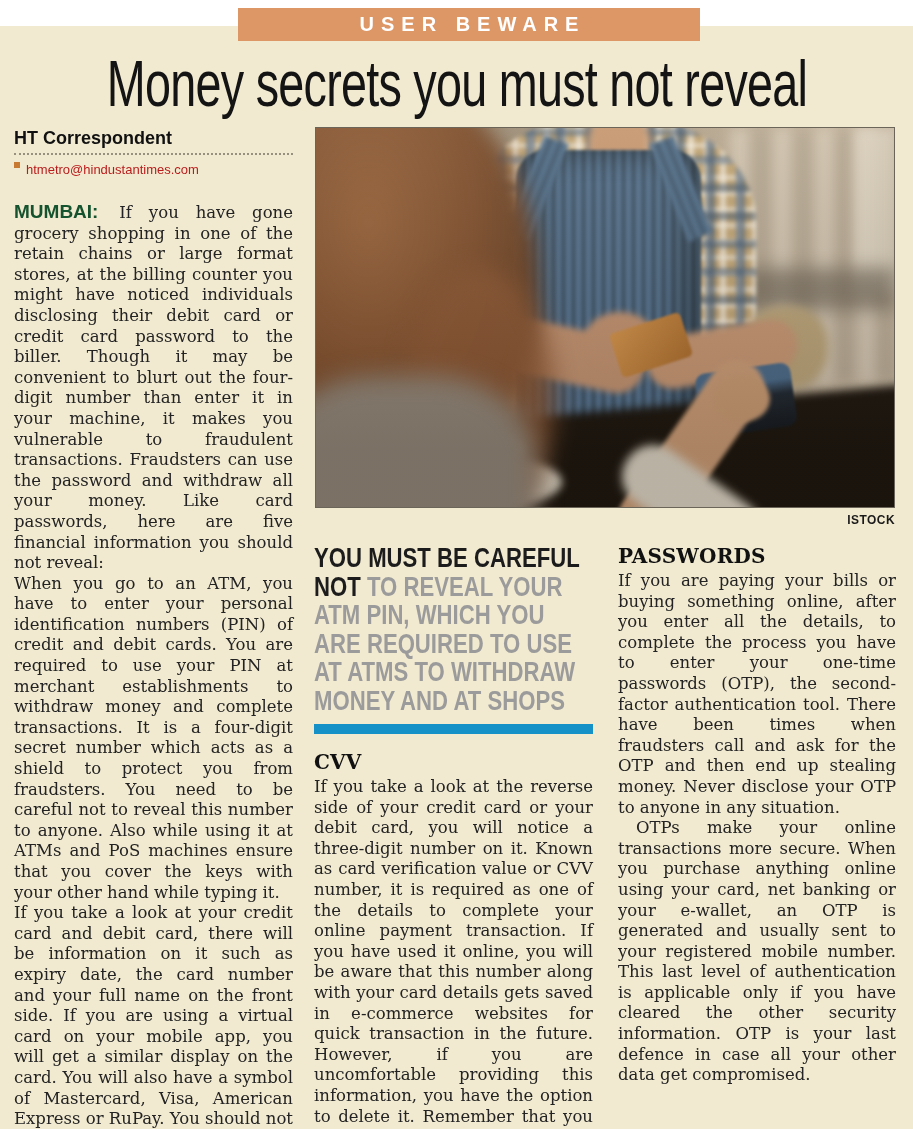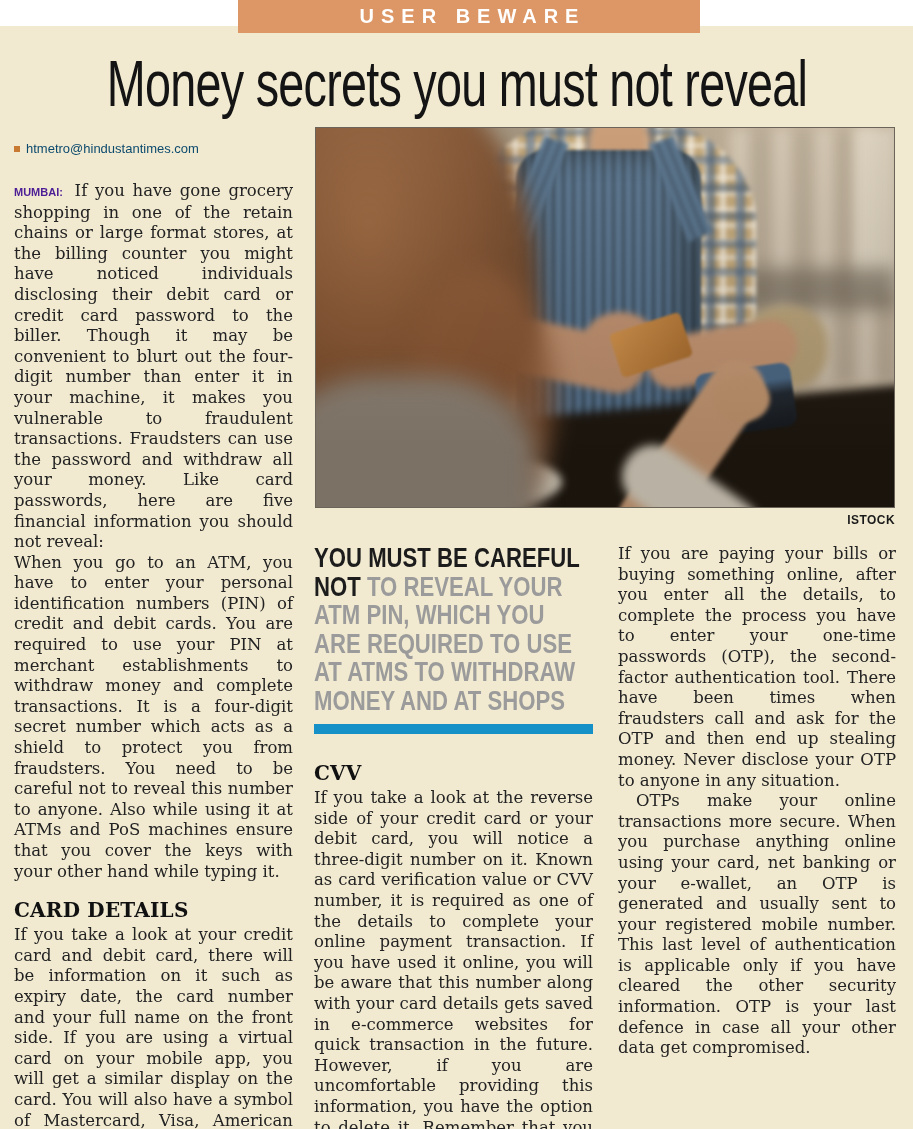--- a/index.html
+++ b/index.html
@@ -1,46 +1,46 @@
 <!DOCTYPE html>
 <html><head>
 <meta charset="utf-8">
 <style>
   html,body{margin:0;padding:0;background:#ffffff;}
   .page{position:relative;width:913px;height:1129px;background:#f1ead0;overflow:hidden;
         font-family:"Liberation Sans",sans-serif;}
   .top-strip{position:absolute;left:0;top:0;width:913px;height:26px;background:#ffffff;}
 
   
-  .kicker{position:absolute;left:238px;top:0;width:462px;height:33px;background:#dd9766;
+  .kicker{position:absolute;left:238px;top:8px;width:462px;height:33px;background:#dd9766;
           display:flex;align-items:center;justify-content:center;z-index:5;}
   .kicker span{color:#fff;font-weight:700;font-size:20px;letter-spacing:7px;padding-left:7px;}
 
   
   .headline{position:absolute;top:47px;left:-93px;width:1100px;text-align:center;
             transform:scaleX(.73);transform-origin:50% 0;
             font-family:"Liberation Sans",sans-serif;font-weight:400;font-size:64px;
             color:#141414;letter-spacing:-1px;white-space:nowrap;}
 
   
   .col{position:absolute;}
   .col-left{left:14px;top:128px;width:279px;}
   .col-mid{left:314px;top:544px;width:279px;}
   .col-right{left:618px;top:544px;width:278px;}
 
   .byline-name{font-weight:700;font-size:18px;color:#111;padding-bottom:4px;
                border-bottom:2px dotted #98907e;}
-  .email-row{margin-top:13px;display:flex;align-items:center;gap:6px;
-             font-size:13px;color:#0c4a6e;}
+  .email-row{margin-top:7px;display:flex;gap:6px;
+             font-size:13px;color:#b91c1c;}
   .bullet-sq{width:6px;height:6px;background:#c87a33;flex:0 0 auto;}
 
   .body-text{font-family:"DejaVu Serif",serif;font-size:16.5px;line-height:20.6px;
              color:#232323;text-align:justify;margin:0;}
   .intro{margin-top:25px;}
-  .dateline{font-family:"Liberation Sans",sans-serif;font-weight:700;font-size:11px;color:#4c1d95;margin-right:4px;}
+  .dateline{font-family:"Liberation Sans",sans-serif;font-weight:700;font-size:19px;color:#14532d;margin-right:4px;}
 
   .section-h{font-family:"DejaVu Serif",serif;font-weight:700;font-size:20px;color:#111;
              letter-spacing:.2px;margin:16px 0 3px 0;}
   .section-h.first{margin-top:0;}
 
   
   .photo{position:absolute;left:315px;top:127px;width:580px;height:381px;overflow:hidden;
          background:#a79a87;border:1px solid #6b6559;box-sizing:border-box;}
   .photo div{position:absolute;}
   .ph-bg{inset:0;background:linear-gradient(100deg,#857a6b,#a2937f 40%,#bfb09b 75%,#cabba6);z-index:1;}
@@ -94,21 +94,21 @@
   .credit{position:absolute;left:618px;top:512px;width:277px;text-align:right;
           font-weight:700;font-size:13px;letter-spacing:.5px;color:#1a1a1a;
           transform:scaleX(.92);transform-origin:100% 0;}
 
   
   .pullquote{width:341px;transform:scaleX(.82);transform-origin:0 0;
              font-weight:700;font-size:27px;line-height:28.5px;letter-spacing:0;}
   .pq-lead{color:#1c1c1c;}
   .pq-rest{color:#9b9b9b;}
   .blue-bar{width:279px;height:10px;background:#1591c8;margin-top:9px;}
-  .cvv-h{margin-top:27px;}
+  .cvv-h{margin-top:16px;}
 
   .otp-p2{text-indent:18px;}
 </style>
 </head>
 <body>
 
 <div class="page">
   <div class="top-strip"></div>
 
   <div class="kicker">
@@ -141,40 +141,41 @@
     <div class="ph-plate1"></div>
     <div class="ph-plate2"></div>
     <div class="ph-hair"></div>
     <div class="ph-hair2"></div>
     <div class="ph-shoulder"></div>
     <div class="ph-tint"></div>
   </div>
   <div class="credit">ISTOCK</div>
 
   <div class="col col-left">
+    <div class="byline-name">HT Correspondent</div>
     <div class="email-row">
       <span class="bullet-sq"></span>
       <span>htmetro@hindustantimes.com</span>
     </div>
     <p class="body-text intro"><span class="dateline">MUMBAI:</span> <span>If you have gone grocery shopping in one of the retain chains or large format stores, at the billing counter you might have noticed individuals disclosing their debit card or credit card password to the biller. Though it may be convenient to blurt out the four-digit number than enter it in your machine, it makes you vulnerable to fraudulent transactions. Fraudsters can use the password and withdraw all your money. Like card passwords, here are five financial information you should not reveal:</span></p>
 
     <p class="body-text">When you go to an ATM, you have to enter your personal identification numbers (PIN) of credit and debit cards. You are required to use your PIN at merchant establishments to withdraw money and complete transactions. It is a four-digit secret number which acts as a shield to protect you from fraudsters. You need to be careful not to reveal this number to anyone. Also while using it at ATMs and PoS machines ensure that you cover the keys with your other hand while typing it.</p>
 
-    <div class="section-h">CARD DETAILS</div>
     <p class="body-text">If you take a look at your credit card and debit card, there will be information on it such as expiry date, the card number and your full name on the front side. If you are using a virtual card on your mobile app, you will get a similar display on the card. You will also have a symbol of Mastercard, Visa, American Express or RuPay. You should not share any information printed on the card. To carry out an online transaction, you need these details. If a fraudster has access to this information, your card can get misused.</p>
   </div>
 
   <div class="col col-mid">
     <div class="pullquote">
       <span class="pq-lead">YOU MUST BE CAREFUL NOT</span><span class="pq-rest"> TO REVEAL YOUR ATM PIN, WHICH YOU ARE REQUIRED TO USE AT ATMS TO WITHDRAW MONEY AND AT SHOPS</span>
     </div>
     <div class="blue-bar"></div>
 
     <div class="section-h cvv-h">CVV</div>
     <p class="body-text">If you take a look at the reverse side of your credit card or your debit card, you will notice a three-digit number on it. Known as card verification value or CVV number, it is required as one of the details to complete your online payment transaction. If you have used it online, you will be aware that this number along with your card details gets saved in e-commerce websites for quick transaction in the future. However, if you are uncomfortable providing this information, you have the option to delete it. Remember that you should not disclose your CVV to anyone as fraudsters can use it to swipe your card and steal money.</p>
   </div>
 
   <div class="col col-right">
+    <div class="section-h first">PASSWORDS</div>
 
     <p class="body-text">If you are paying your bills or buying something online, after you enter all the details, to complete the process you have to enter your one-time passwords (OTP), the second-factor authentication tool. There have been times when fraudsters call and ask for the OTP and then end up stealing money. Never disclose your OTP to anyone in any situation.</p>
     <p class="body-text otp-p2">OTPs make your online transactions more secure. When you purchase anything online using your card, net banking or your e-wallet, an OTP is generated and usually sent to your registered mobile number. This last level of authentication is applicable only if you have cleared the other security information. OTP is your last defence in case all your other data get compromised.</p>
   </div>
 </div>
 
 </body></html>

